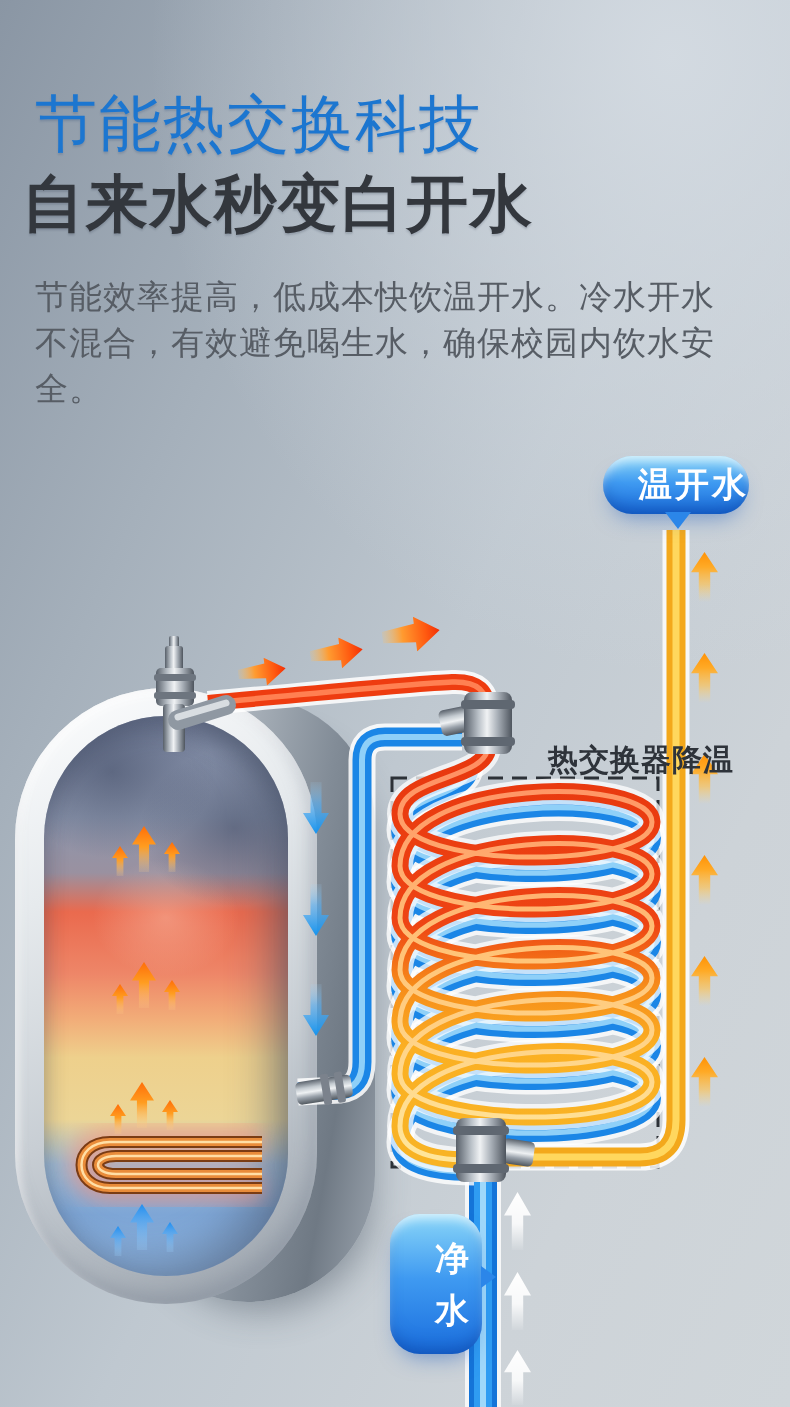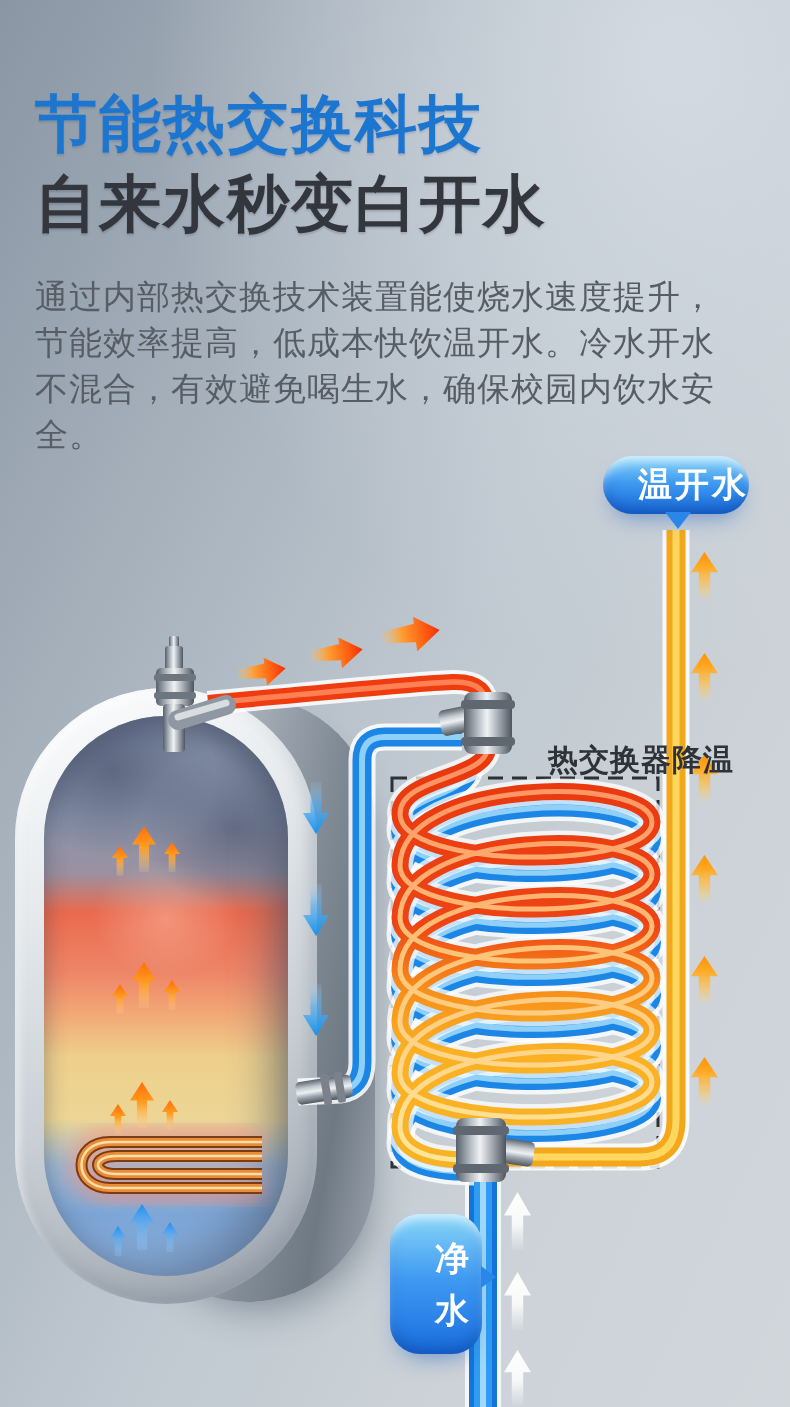--- a/index.html
+++ b/index.html
@@ -6,25 +6,25 @@
   .page{
     position:relative; width:790px; height:1407px; overflow:hidden;
     font-family:"Liberation Sans","DejaVu Sans",sans-serif;
     background:
       radial-gradient(120% 80% at 85% 4%, rgba(212,219,226,.95), rgba(212,219,226,0) 55%),
       linear-gradient(115deg,#8a96a4 0%,#a5b0bb 26%,#bfc8d0 52%,#cdd3d8 78%,#d0d6da 100%);
   }
   
   .title{
     position:absolute; left:35px; top:90px; z-index:5;
-    font-size:62px; line-height:68px; font-weight:700; letter-spacing:2px;
+    font-size:62px; line-height:68px; font-weight:400; letter-spacing:2px;
     color:#1c76d0; text-shadow:0 2px 2px rgba(30,60,110,.18);
   }
   .subtitle{
-    position:absolute; left:35px; top:170px; z-index:5;
+    position:absolute; left:22px; top:170px; z-index:5;
     font-size:62px; line-height:68px; font-weight:800; letter-spacing:2px;
     color:#33373d; text-shadow:0 2px 2px rgba(40,50,70,.2);
   }
   .para{
     position:absolute; left:35px; top:274px; width:745px; z-index:5;
     font-size:33px; line-height:46px; letter-spacing:1px; color:#575d65;
   }
   
   .tank-body{
     position:absolute; left:120px; top:696px; width:255px; height:606px; z-index:1;
@@ -84,21 +84,20 @@
   .diagram-svg{ position:absolute; left:0; top:0; z-index:3; }
 </style>
 </head>
 <body>
 
 <div class="page">
 
   <div class="title">节能热交换科技</div>
   <div class="subtitle">自来水秒变白开水</div>
   <div class="para">
-    <div>通过内部热交换技术装置能使烧水速度提升，</div>
     <div>节能效率提高，低成本快饮温开水。冷水开水</div>
     <div>不混合，有效避免喝生水，确保校园内饮水安全。</div>
   </div>
 
   <div class="tank-body"></div>
   <div class="tank-front"></div>
   <div class="tank-inner"></div>
 
   <svg class="diagram-svg" width="790" height="1407" viewBox="0 0 790 1407">
     <defs>

